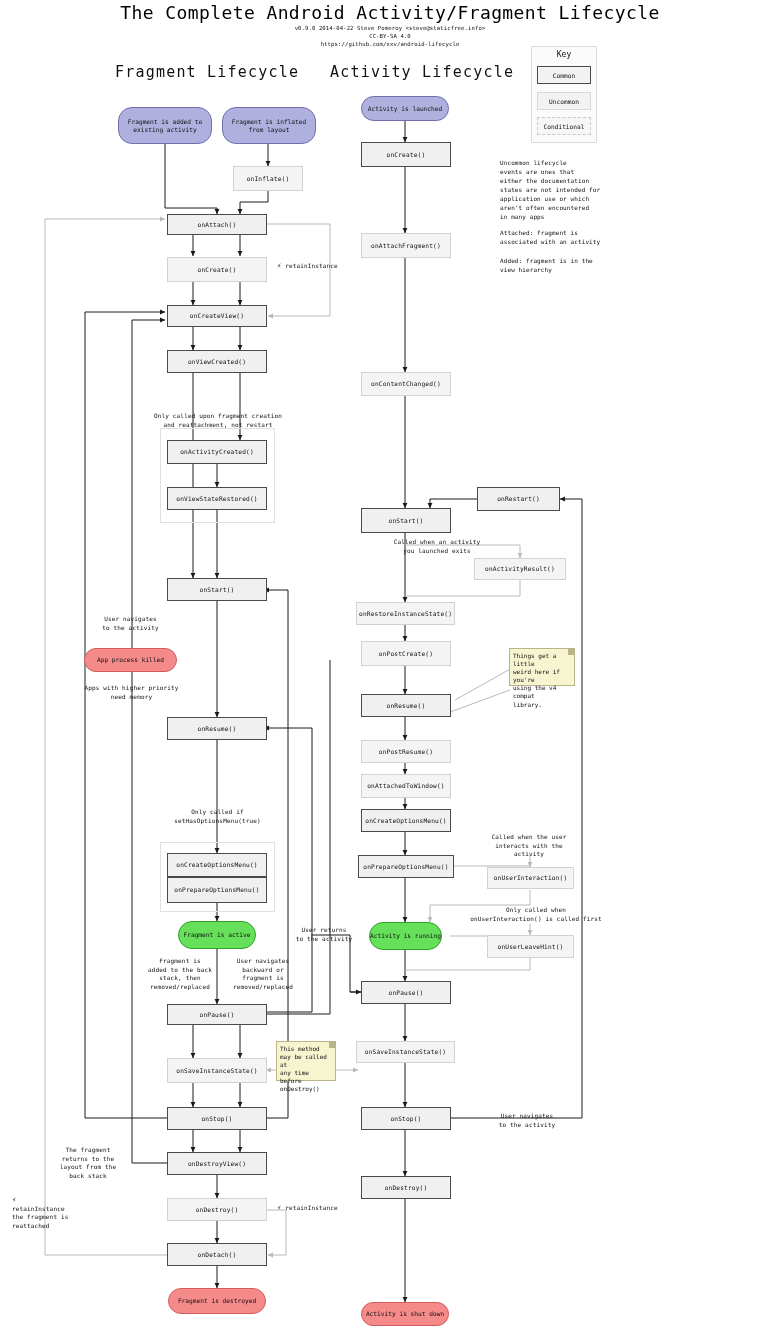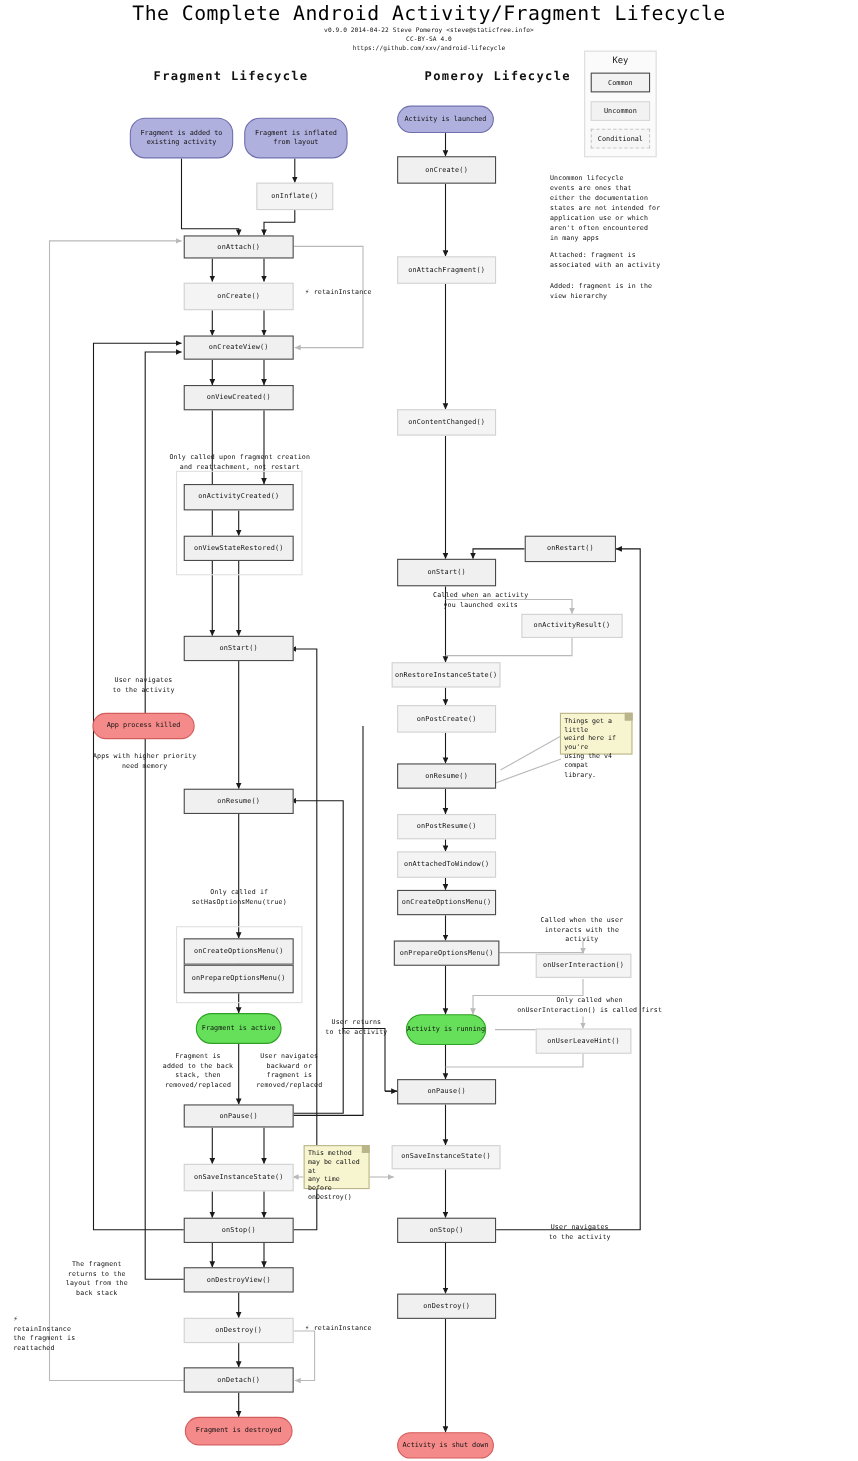--- a/index.html
+++ b/index.html
@@ -13,23 +13,21 @@
 
   .ttl{
     position:absolute;left:0;top:2px;width:780px;text-align:center;
     font-size:18px;letter-spacing:.4px;
   }
   .sub{
     position:absolute;left:0;width:780px;text-align:center;
     font-size:5.6px;letter-spacing:.1px;color:#111;
   }
   .colhdr{
-    position:absolute;font-size:11px;letter-spacing:1.2px;color:#111;
-    text-align:center;
-    font-weight:bold;
+    position:absolute;font-size:15px;letter-spacing:1.2px;color:#111;
   }
 
   
   .node{
     position:absolute;box-sizing:border-box;display:flex;
     align-items:center;justify-content:center;text-align:center;
     font-size:6.2px;line-height:1.25;letter-spacing:.15px;
     background:#f2f2f2;border:1px solid #bdbdbd;color:#111;
     padding:1px 2px;
   }
@@ -105,21 +103,21 @@
 <body>
 
 <div id="canvas">
 
   <div class="ttl">The Complete Android Activity/Fragment Lifecycle</div>
   <div class="sub" style="top:25px;">v0.9.0 2014-04-22 Steve Pomeroy &lt;steve@staticfree.info&gt;</div>
   <div class="sub" style="top:33px;">CC-BY-SA 4.0</div>
   <div class="sub" style="top:41px;">https://github.com/xxv/android-lifecycle</div>
 
   <div class="colhdr" style="left:115px;top:63px;width:190px;">Fragment Lifecycle</div>
-  <div class="colhdr" style="left:330px;top:63px;width:245px;">Pomeroy Lifecycle</div>
+  <div class="colhdr" style="left:330px;top:63px;width:245px;">Activity Lifecycle</div>
 
   <div class="keybox" style="left:531px;top:46px;width:66px;height:97px;">
     <div class="keyttl">Key</div>
   </div>
   <div class="keyitem k-common" style="left:537px;top:66px;width:54px;height:18px;">Common</div>
   <div class="keyitem k-uncommon" style="left:537px;top:92px;width:54px;height:18px;">Uncommon</div>
   <div class="keyitem k-conditional" style="left:537px;top:117px;width:54px;height:18px;">Conditional</div>
 
   <div class="legendtext" style="left:500px;top:158px;width:105px;">Uncommon lifecycle
 events are ones that

